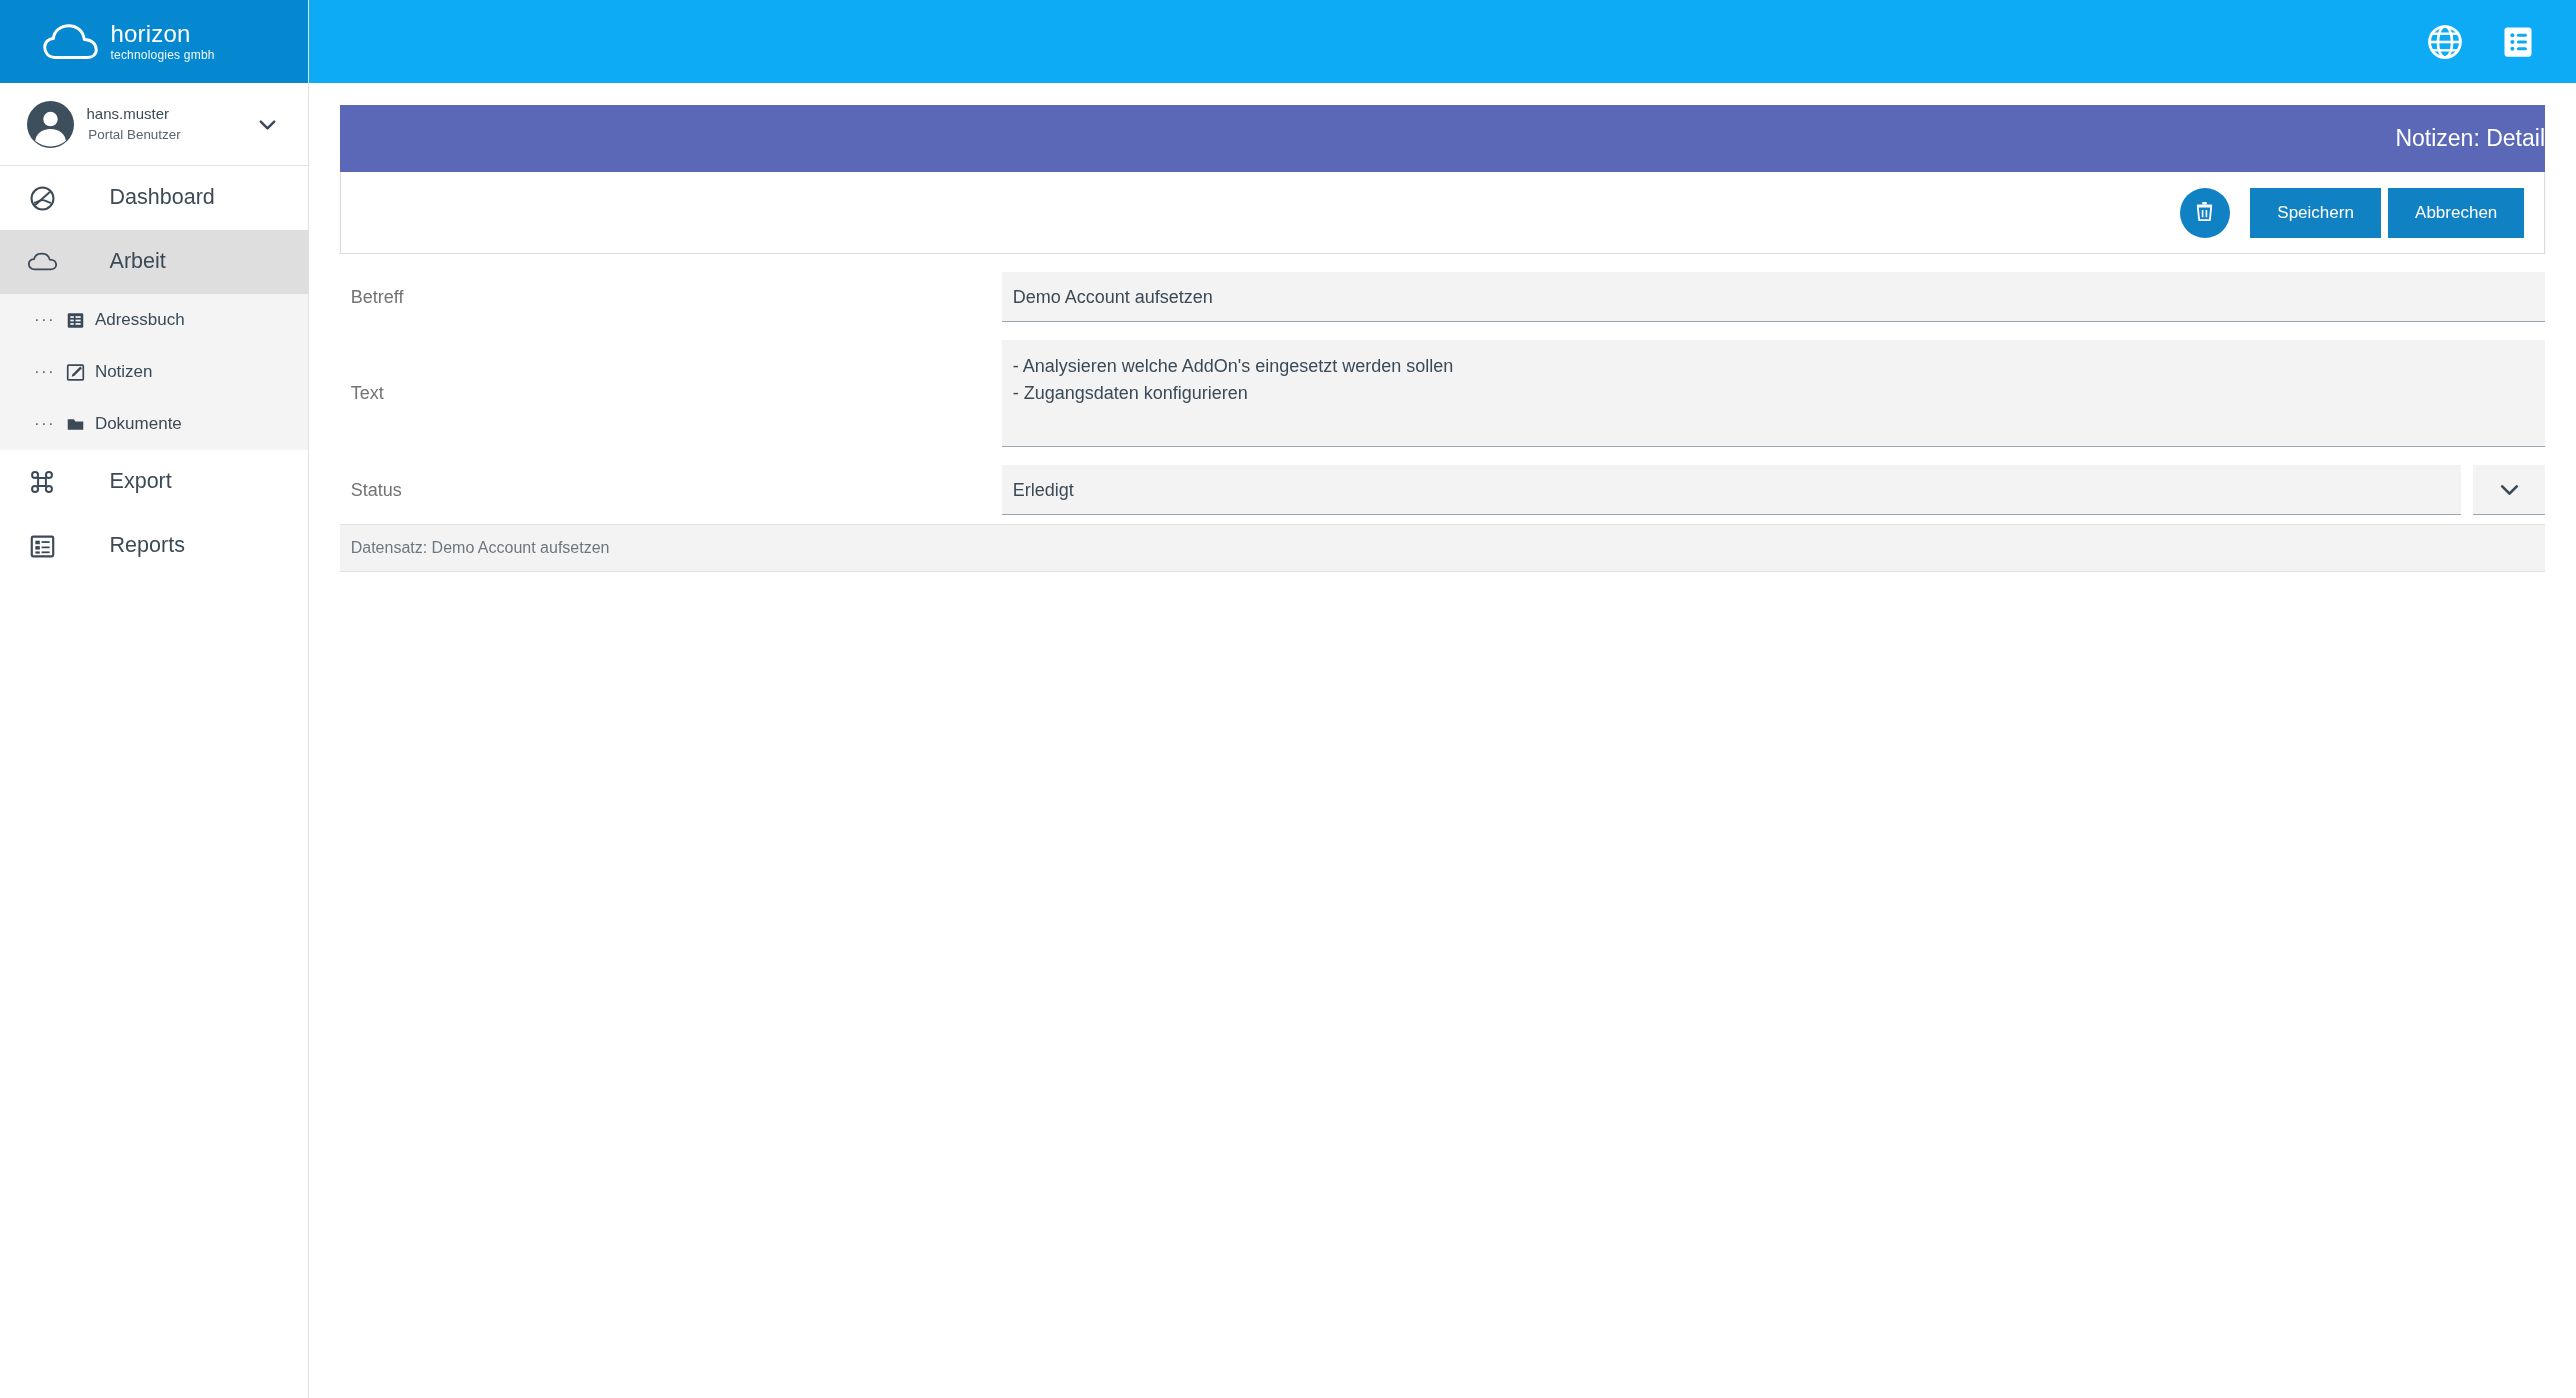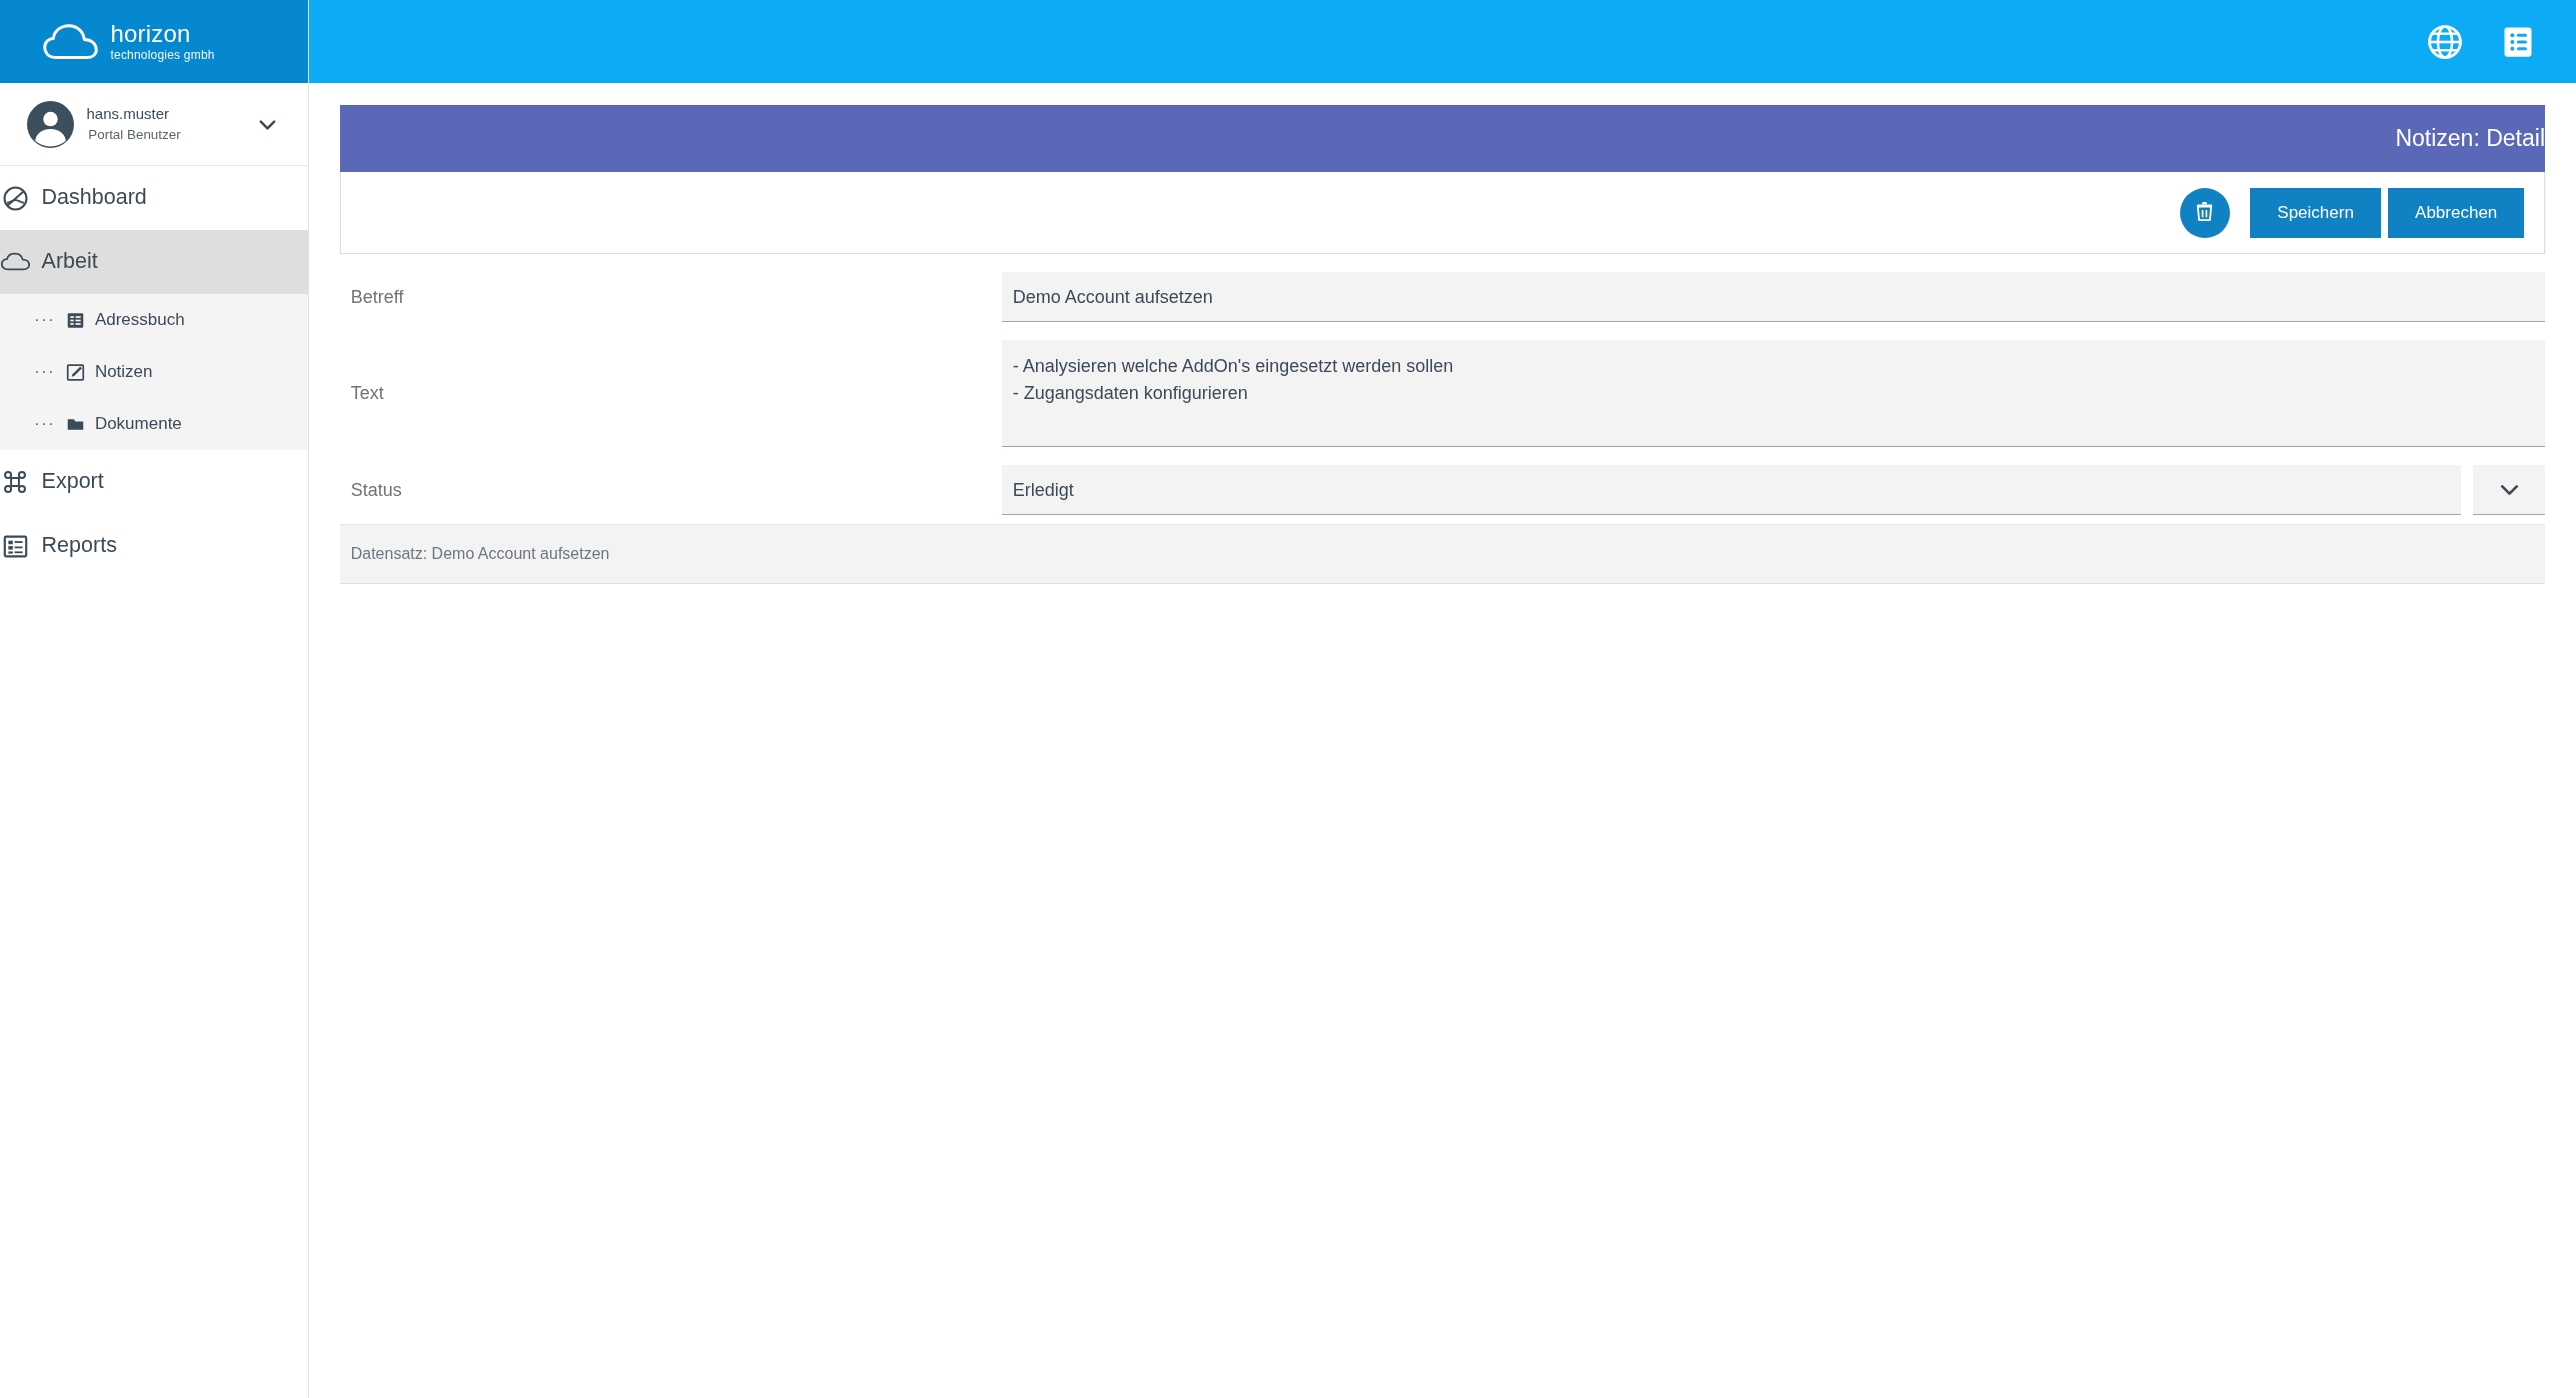--- a/index.html
+++ b/index.html
@@ -50,24 +50,26 @@
   }
   .user-texts { flex: 1 1 auto; display: flex; flex-direction: column; }
   .user-name { font-size: 15px; color: #3b4a56; line-height: 1.1; }
   .user-role { font-size: 13.4px; color: #59646e; margin-top: 4.5px; padding-left: 1.8px; }
   .user-caret { width: 27px; height: 27px; flex: 0 0 27px; display:flex; align-items:center; justify-content:center; }
 
   .nav { width: 100%; }
   .nav-item {
     display: flex; align-items: center;
     height: 64px;
+    padding-left: 27px;
     font-size: 21.5px;
     color: #3b4a56;
     background: #ffffff;
     cursor: pointer;
+    gap: 41px;
   }
   .nav-item.active { background: #dedede; }
   .nav-icon { width: 30px; height: 30px; flex: 0 0 30px; margin-right: 11.6px; display: flex; align-items: center; justify-content: center; }
   .nav-label { line-height: 1; }
 
   .subnav { background: #f4f4f4; }
   .subnav-item {
     display: flex; align-items: center;
     height: 52px;
     padding-left: 34px;
@@ -175,21 +177,21 @@
     height: 50px;
     display: flex; align-items: center; justify-content: center;
     cursor: pointer;
   }
   .row-betreff .form-label { height: 68px; }
   .row-text .form-label { align-items: center; }
   .footer-bar {
     background: #f3f3f3;
     border-top: 0.9px solid #e4e4e4;
     border-bottom: 0.9px solid #e0e0e0;
-    height: 60px;
+    height: 48px;
     display: flex; align-items: center;
     padding-left: 10.7px;
     font-size: 16px;
     color: #6c7780;
   }
 </style>
 </head>
 <body>
 
 <div class="app">

